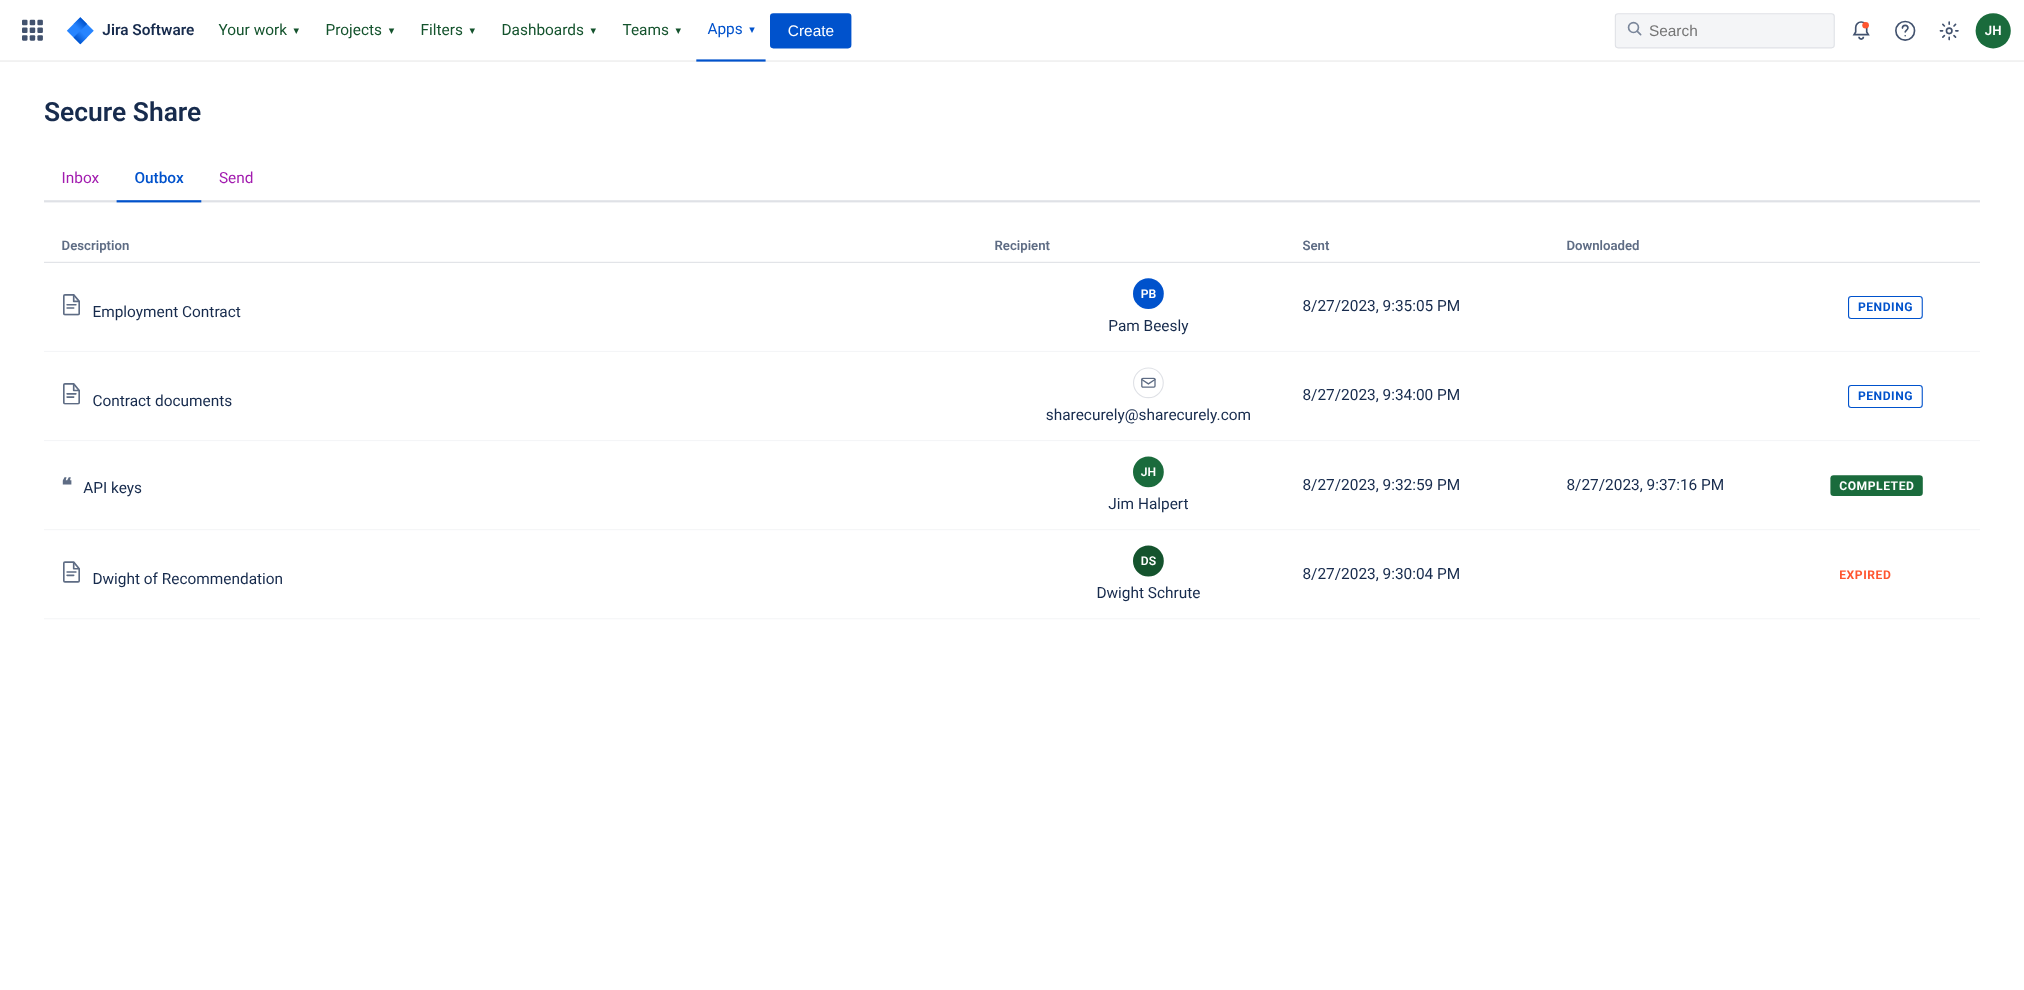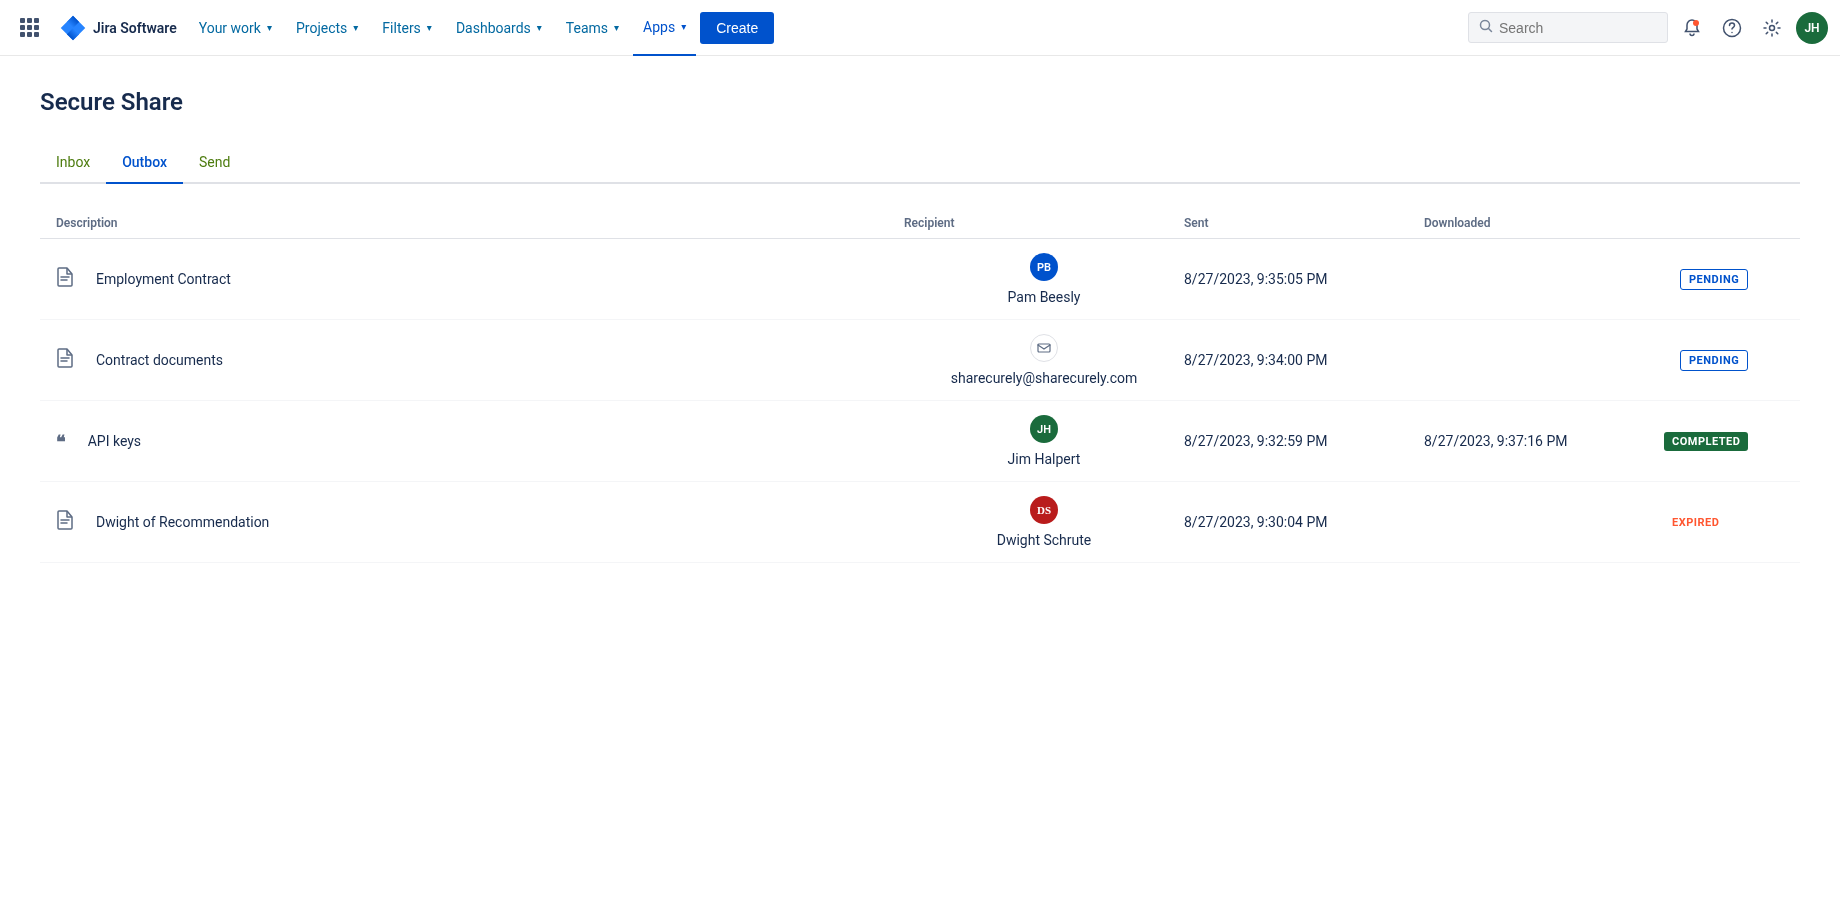--- a/index.html
+++ b/index.html
@@ -56,21 +56,21 @@
       font-size: 14px;
       font-weight: 600;
       color: #172B4D;
     }
     .nav-item {
       display: flex;
       align-items: center;
       gap: 4px;
       padding: 0 10px;
       height: 56px;
-      color: #0369a1;
+      color: #14532d;
       font-size: 14px;
       cursor: pointer;
       white-space: nowrap;
       text-decoration: none;
       position: relative;
     }
     .nav-item.active { color: #0052CC; border-bottom: 2px solid #0052CC; }
     .nav-item .chevron {
       font-size: 10px;
       margin-left: 2px;
@@ -149,21 +149,21 @@
     
     .tabs {
       display: flex;
       border-bottom: 2px solid #DFE1E6;
       margin-bottom: 24px;
       gap: 0;
     }
     .tab {
       padding: 12px 16px;
       cursor: pointer;
-      color: #4d7c0f;
+      color: #a21caf;
       font-size: 14px;
       font-weight: 400;
       position: relative;
       bottom: -2px;
       border-bottom: 2px solid transparent;
       text-decoration: none;
     }
     .tab.active {
       color: #0052CC;
       border-bottom: 2px solid #0052CC;
@@ -185,22 +185,22 @@
     .table-row {
       display: grid;
       grid-template-columns: 1fr 280px 240px 240px 120px;
       padding: 14px 16px;
       border-bottom: 1px solid #F4F5F7;
       align-items: center;
     }
 
     .cell-desc {
       display: flex;
-      align-items: center;
-      gap: 22px;
+      align-items: flex-end;
+      gap: 10px;
       color: #172B4D;
       font-size: 14px;
     }
     .cell-desc .doc-icon {
       color: #5E6C84;
       font-size: 18px;
       flex-shrink: 0;
     }
 
     .cell-recipient {
@@ -472,21 +472,21 @@
         <span class="doc-icon">
           <svg width="18" height="20" viewBox="0 0 18 20" fill="none">
             <path d="M11 1H3C2.448 1 2 1.448 2 2v16c0 .552.448 1 1 1h12c.552 0 1-.448 1-1V7l-5-6z" stroke="#5E6C84" stroke-width="1.5" stroke-linejoin="round"></path>
             <path d="M11 1v6h5" stroke="#5E6C84" stroke-width="1.5" stroke-linejoin="round"></path>
             <path d="M5 10h8M5 13h6" stroke="#5E6C84" stroke-width="1.5" stroke-linecap="round"></path>
           </svg>
         </span>
         <span>Dwight of Recommendation</span>
       </div>
       <div class="cell-recipient">
-        <div class="recipient-avatar" style="background:#b91c1c;font-family:Liberation Serif, serif;">
+        <div class="recipient-avatar" style="background:#14532d;">
           <span>DS</span>
         </div>
         <span>Dwight Schrute</span>
       </div>
       <div class="cell-sent">8/27/2023, 9:30:04 PM</div>
       <div class="cell-downloaded"></div>
       <div>
         <span class="status-badge status-expired">EXPIRED</span>
       </div>
     </div>

